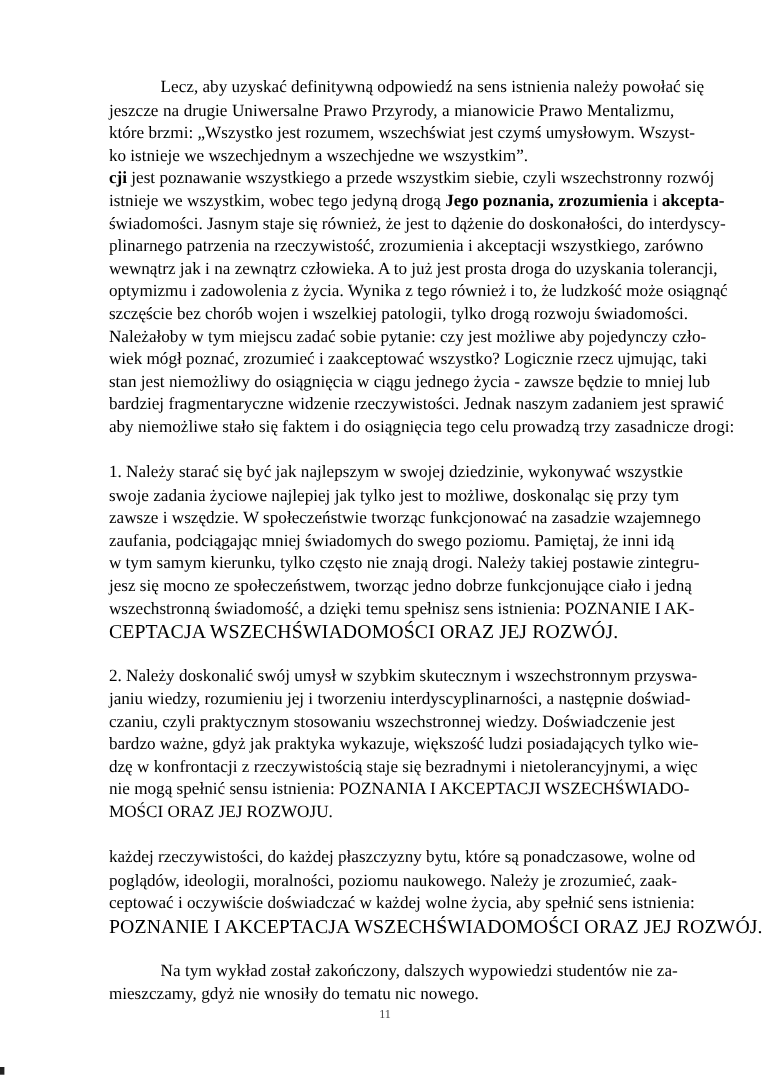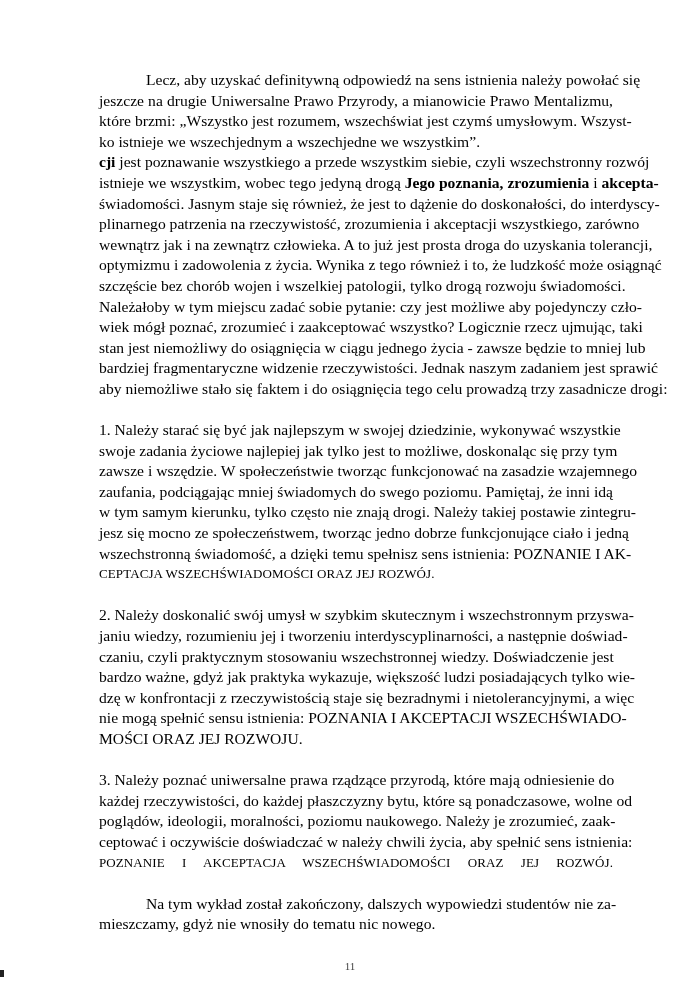--- a/index.html
+++ b/index.html
@@ -7,24 +7,24 @@
   .page {
     position: absolute; left: 99px; top: 70px; width: 514px;
     font-family: "Liberation Serif", "DejaVu Serif", serif;
     font-size: 15.6px; line-height: 20.6px; color: #000000;
     text-align: justify;
   }
   .line { display: block; white-space: nowrap; text-align-last: justify; }
   .line.last { text-align-last: left; }
   .indent { padding-left: 47px; }
   .gap { height: 20.6px; }
-  .caps { font-size: 13px; letter-spacing: 0.1px; }
+  .caps { font-size: 18px; letter-spacing: 0.1px; }
   b { font-weight: bold; }
   .pagenum {
-    position: absolute; left: 0; width: 700px; top: 960px; text-align: center;
+    position: absolute; left: 0; width: 700px; top: 916px; text-align: center;
     font-family: "Liberation Serif", serif; font-size: 11px; color: #444;
   }
   .mark { position: absolute; left: 0; top: 970px; width: 4px; height: 7px; background: #222; }
 </style>
 </head>
 <body>
 
 <div class="page">
 
   <div>
@@ -70,24 +70,23 @@
     <span class="line">czaniu, czyli praktycznym stosowaniu wszechstronnej wiedzy. Doświadczenie jest</span>
     <span class="line">bardzo ważne, gdyż jak praktyka wykazuje, większość ludzi posiadających tylko wie-</span>
     <span class="line">dzę w konfrontacji z rzeczywistością staje się bezradnymi i nietolerancyjnymi, a więc</span>
     <span class="line">nie mogą spełnić sensu istnienia: POZNANIA I AKCEPTACJI WSZECHŚWIADO-</span>
     <span class="line last">MOŚCI ORAZ JEJ ROZWOJU.</span>
   </div>
 
   <div class="gap"></div>
 
   <div>
-    <span class="line">3. Należy poznać uniwersalne prawa rządzące przyrodą, które mają odniesienie do</span>
     <span class="line">każdej rzeczywistości, do każdej płaszczyzny bytu, które są ponadczasowe, wolne od</span>
     <span class="line">poglądów, ideologii, moralności, poziomu naukowego. Należy je zrozumieć, zaak-</span>
-    <span class="line">ceptować i oczywiście doświadczać w należy chwili życia, aby spełnić sens istnienia:</span>
+    <span class="line">ceptować i oczywiście doświadczać w każdej wolne życia, aby spełnić sens istnienia:</span>
     <span class="line caps">POZNANIE I AKCEPTACJA WSZECHŚWIADOMOŚCI ORAZ JEJ ROZWÓJ.</span>
   </div>
 
   <div class="gap"></div>
 
   <div>
     <span class="line indent">Na tym wykład został zakończony, dalszych wypowiedzi studentów nie za-</span>
     <span class="line last">mieszczamy, gdyż nie wnosiły do tematu nic nowego.</span>
   </div>
 </div>

